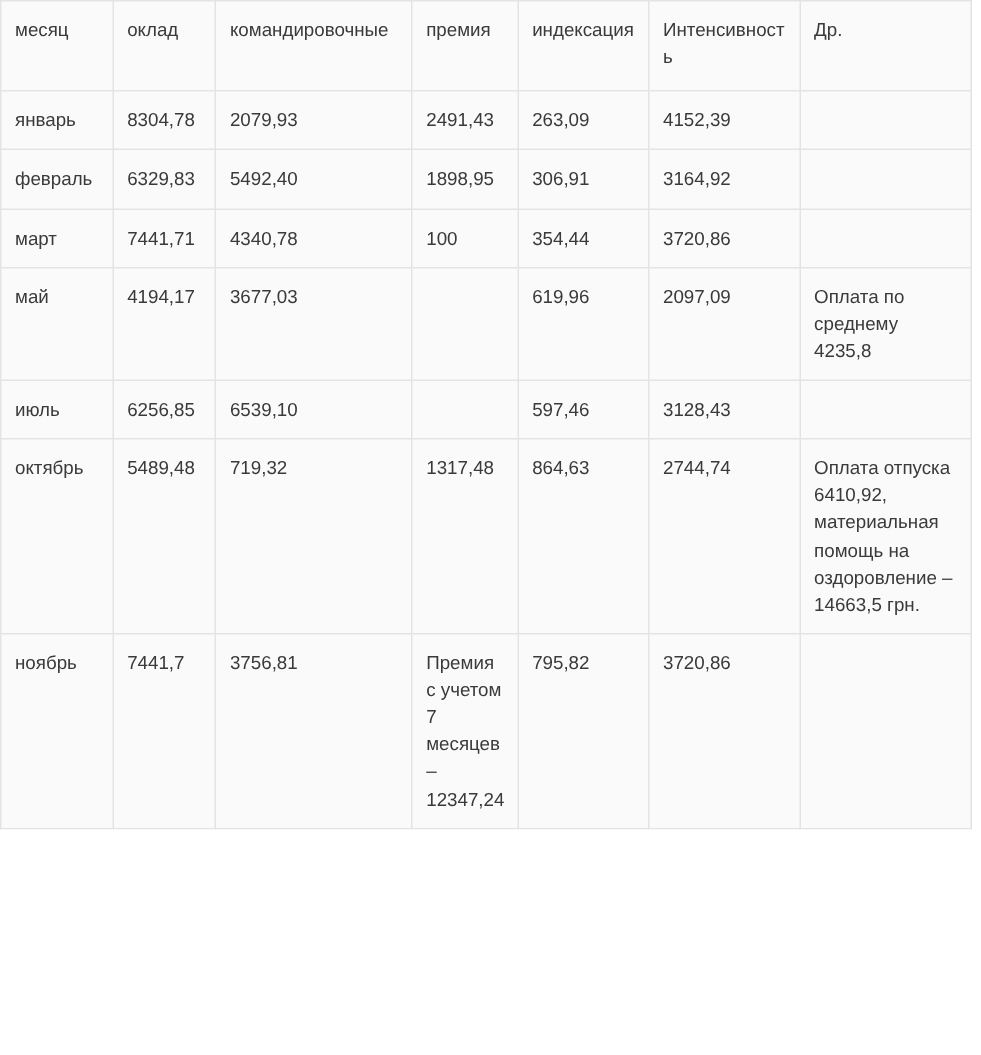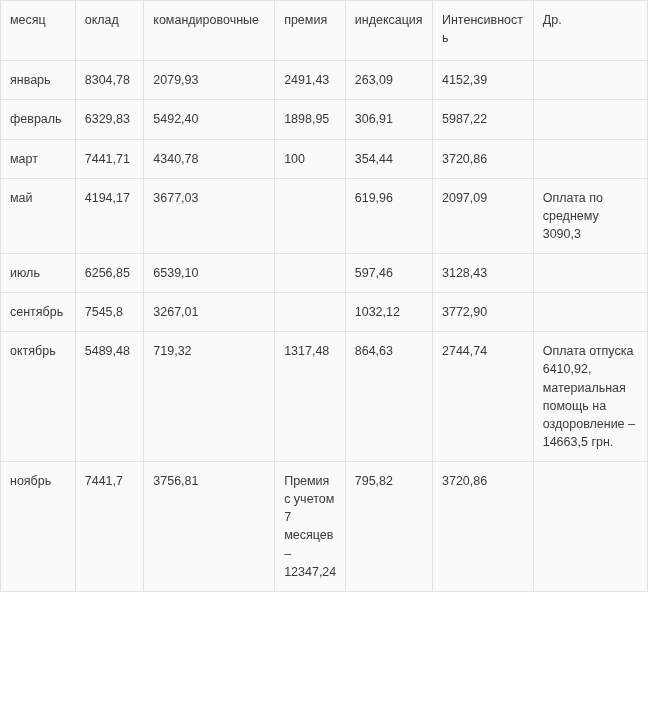--- a/index.html
+++ b/index.html
@@ -115,21 +115,21 @@
       <td>
           <span class="cell-text">5492,40</span>
         </td>
       <td>
           <span class="cell-text">1898,95</span>
         </td>
       <td>
           <span class="cell-text">306,91</span>
         </td>
       <td>
-          <span class="cell-text">5987,22</span>
+          <span class="cell-text">3164,92</span>
         </td>
       <td>
           <span class="cell-text"></span>
         </td>
     </tr>
 
     <tr>
       <td>
           <span class="cell-text">март</span>
         </td>
@@ -167,21 +167,21 @@
       <td>
           <span class="cell-text"></span>
         </td>
       <td>
           <span class="cell-text">619,96</span>
         </td>
       <td>
           <span class="cell-text">2097,09</span>
         </td>
       <td>
-          <span class="cell-text">Оплата по среднему 3090,3</span>
+          <span class="cell-text">Оплата по среднему 4235,8</span>
         </td>
     </tr>
 
 
     <tr>
       <td>
           <span class="cell-text">июль</span>
         </td>
       <td>
           <span class="cell-text">6256,85</span>
@@ -197,43 +197,20 @@
         </td>
       <td>
           <span class="cell-text">3128,43</span>
         </td>
       <td>
           <span class="cell-text"></span>
         </td>
     </tr>
 
 
-    <tr>
-      <td>
-          <span class="cell-text">сентябрь</span>
-        </td>
-      <td>
-          <span class="cell-text">7545,8</span>
-        </td>
-      <td>
-          <span class="cell-text">3267,01</span>
-        </td>
-      <td>
-          <span class="cell-text"></span>
-        </td>
-      <td>
-          <span class="cell-text">1032,12</span>
-        </td>
-      <td>
-          <span class="cell-text">3772,90</span>
-        </td>
-      <td>
-          <span class="cell-text"></span>
-        </td>
-    </tr>
 
     <tr>
       <td>
           <span class="cell-text">октябрь</span>
         </td>
       <td>
           <span class="cell-text">5489,48</span>
         </td>
       <td>
           <span class="cell-text">719,32</span>

